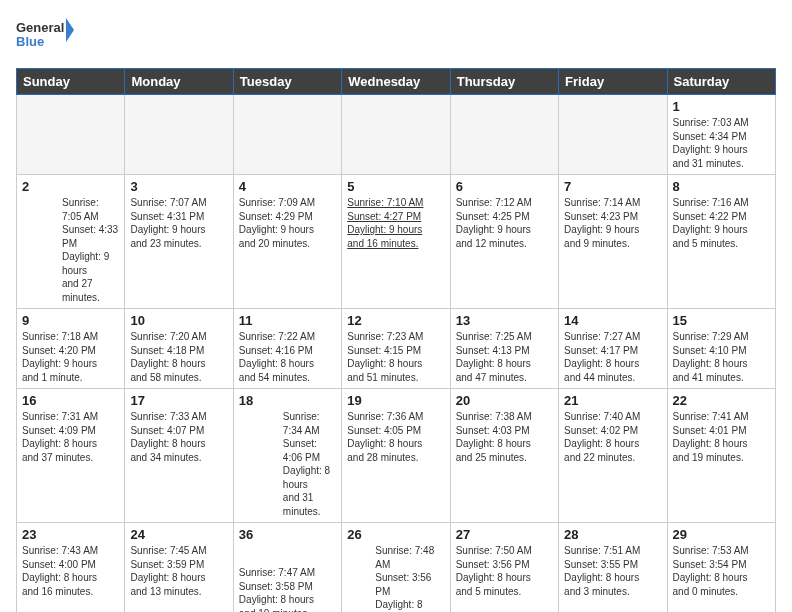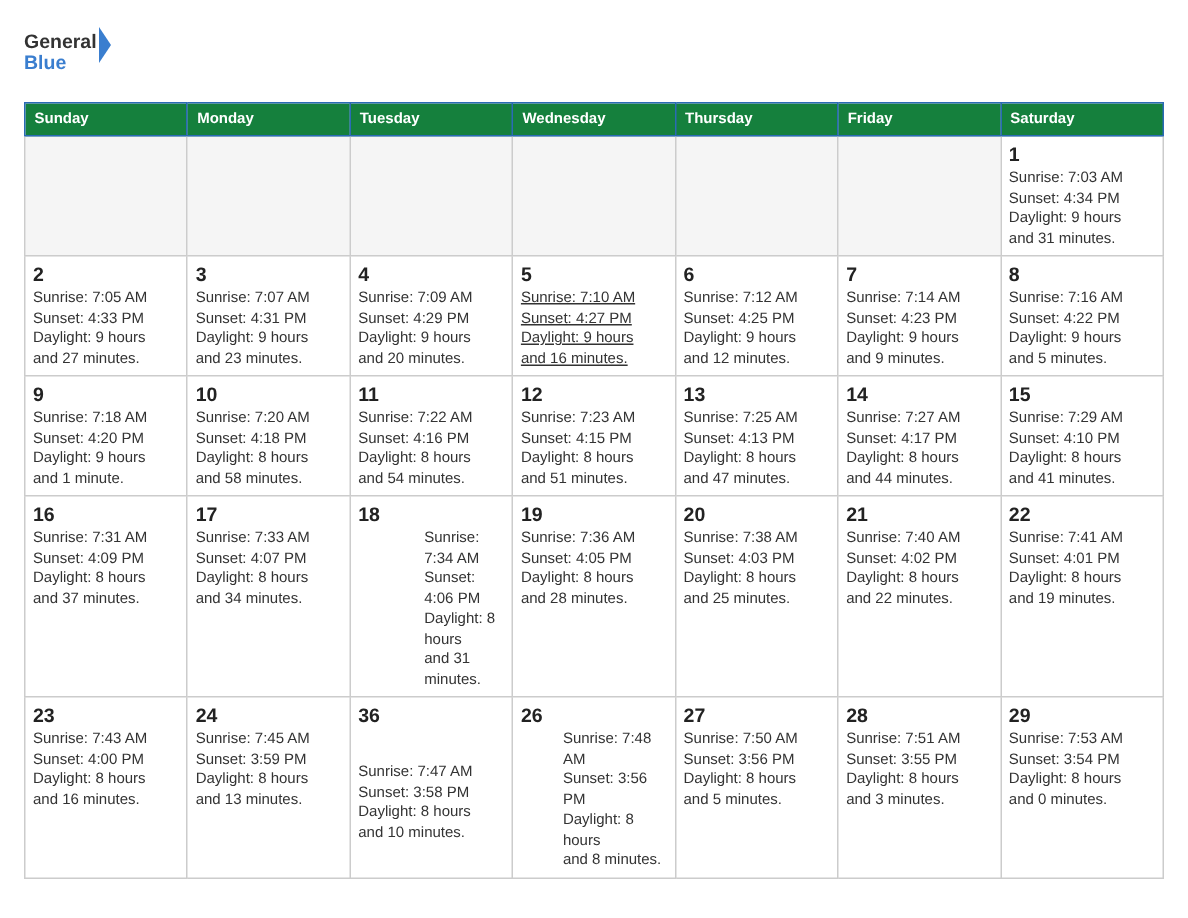--- a/index.html
+++ b/index.html
@@ -32,23 +32,23 @@
     .location {
       font-size: 15px;
       color: #444;
     }
     .calendar {
       width: 100%;
       border-collapse: collapse;
       border: 1px solid #ccc;
     }
     .calendar th {
-      background: #15803d;
+      background: #404040;
       color: #fff;
-      font-size: 10px;
+      font-size: 13px;
       font-weight: bold;
       padding: 5px 6px;
       text-align: left;
       border: 1px solid #2a6ab5;
     }
     .calendar td {
       width: calc(100% / 7);
       vertical-align: top;
       border: 1px solid #ccc;
       padding: 4px 5px;
@@ -120,21 +120,21 @@
           <span class="day-number">1</span>
           <div class="day-info" style="white-space: pre-line;">Sunrise: 7:03 AM
 Sunset: 4:34 PM
 Daylight: 9 hours
 and 31 minutes.</div>
         </td>
       </tr>
       <tr>
         <td>
           <span class="day-number">2</span>
-          <div class="day-info" style="white-space: pre-line;">Sunrise: 7:05 AM
+          <div class="day-info" style="white-space: pre-line; margin-left: 40px;">Sunrise: 7:05 AM
 Sunset: 4:33 PM
 Daylight: 9 hours
 and 27 minutes.</div>
         </td>
         <td>
           <span class="day-number">3</span>
           <div class="day-info" style="white-space: pre-line;">Sunrise: 7:07 AM
 Sunset: 4:31 PM
 Daylight: 9 hours
 and 23 minutes.</div>

